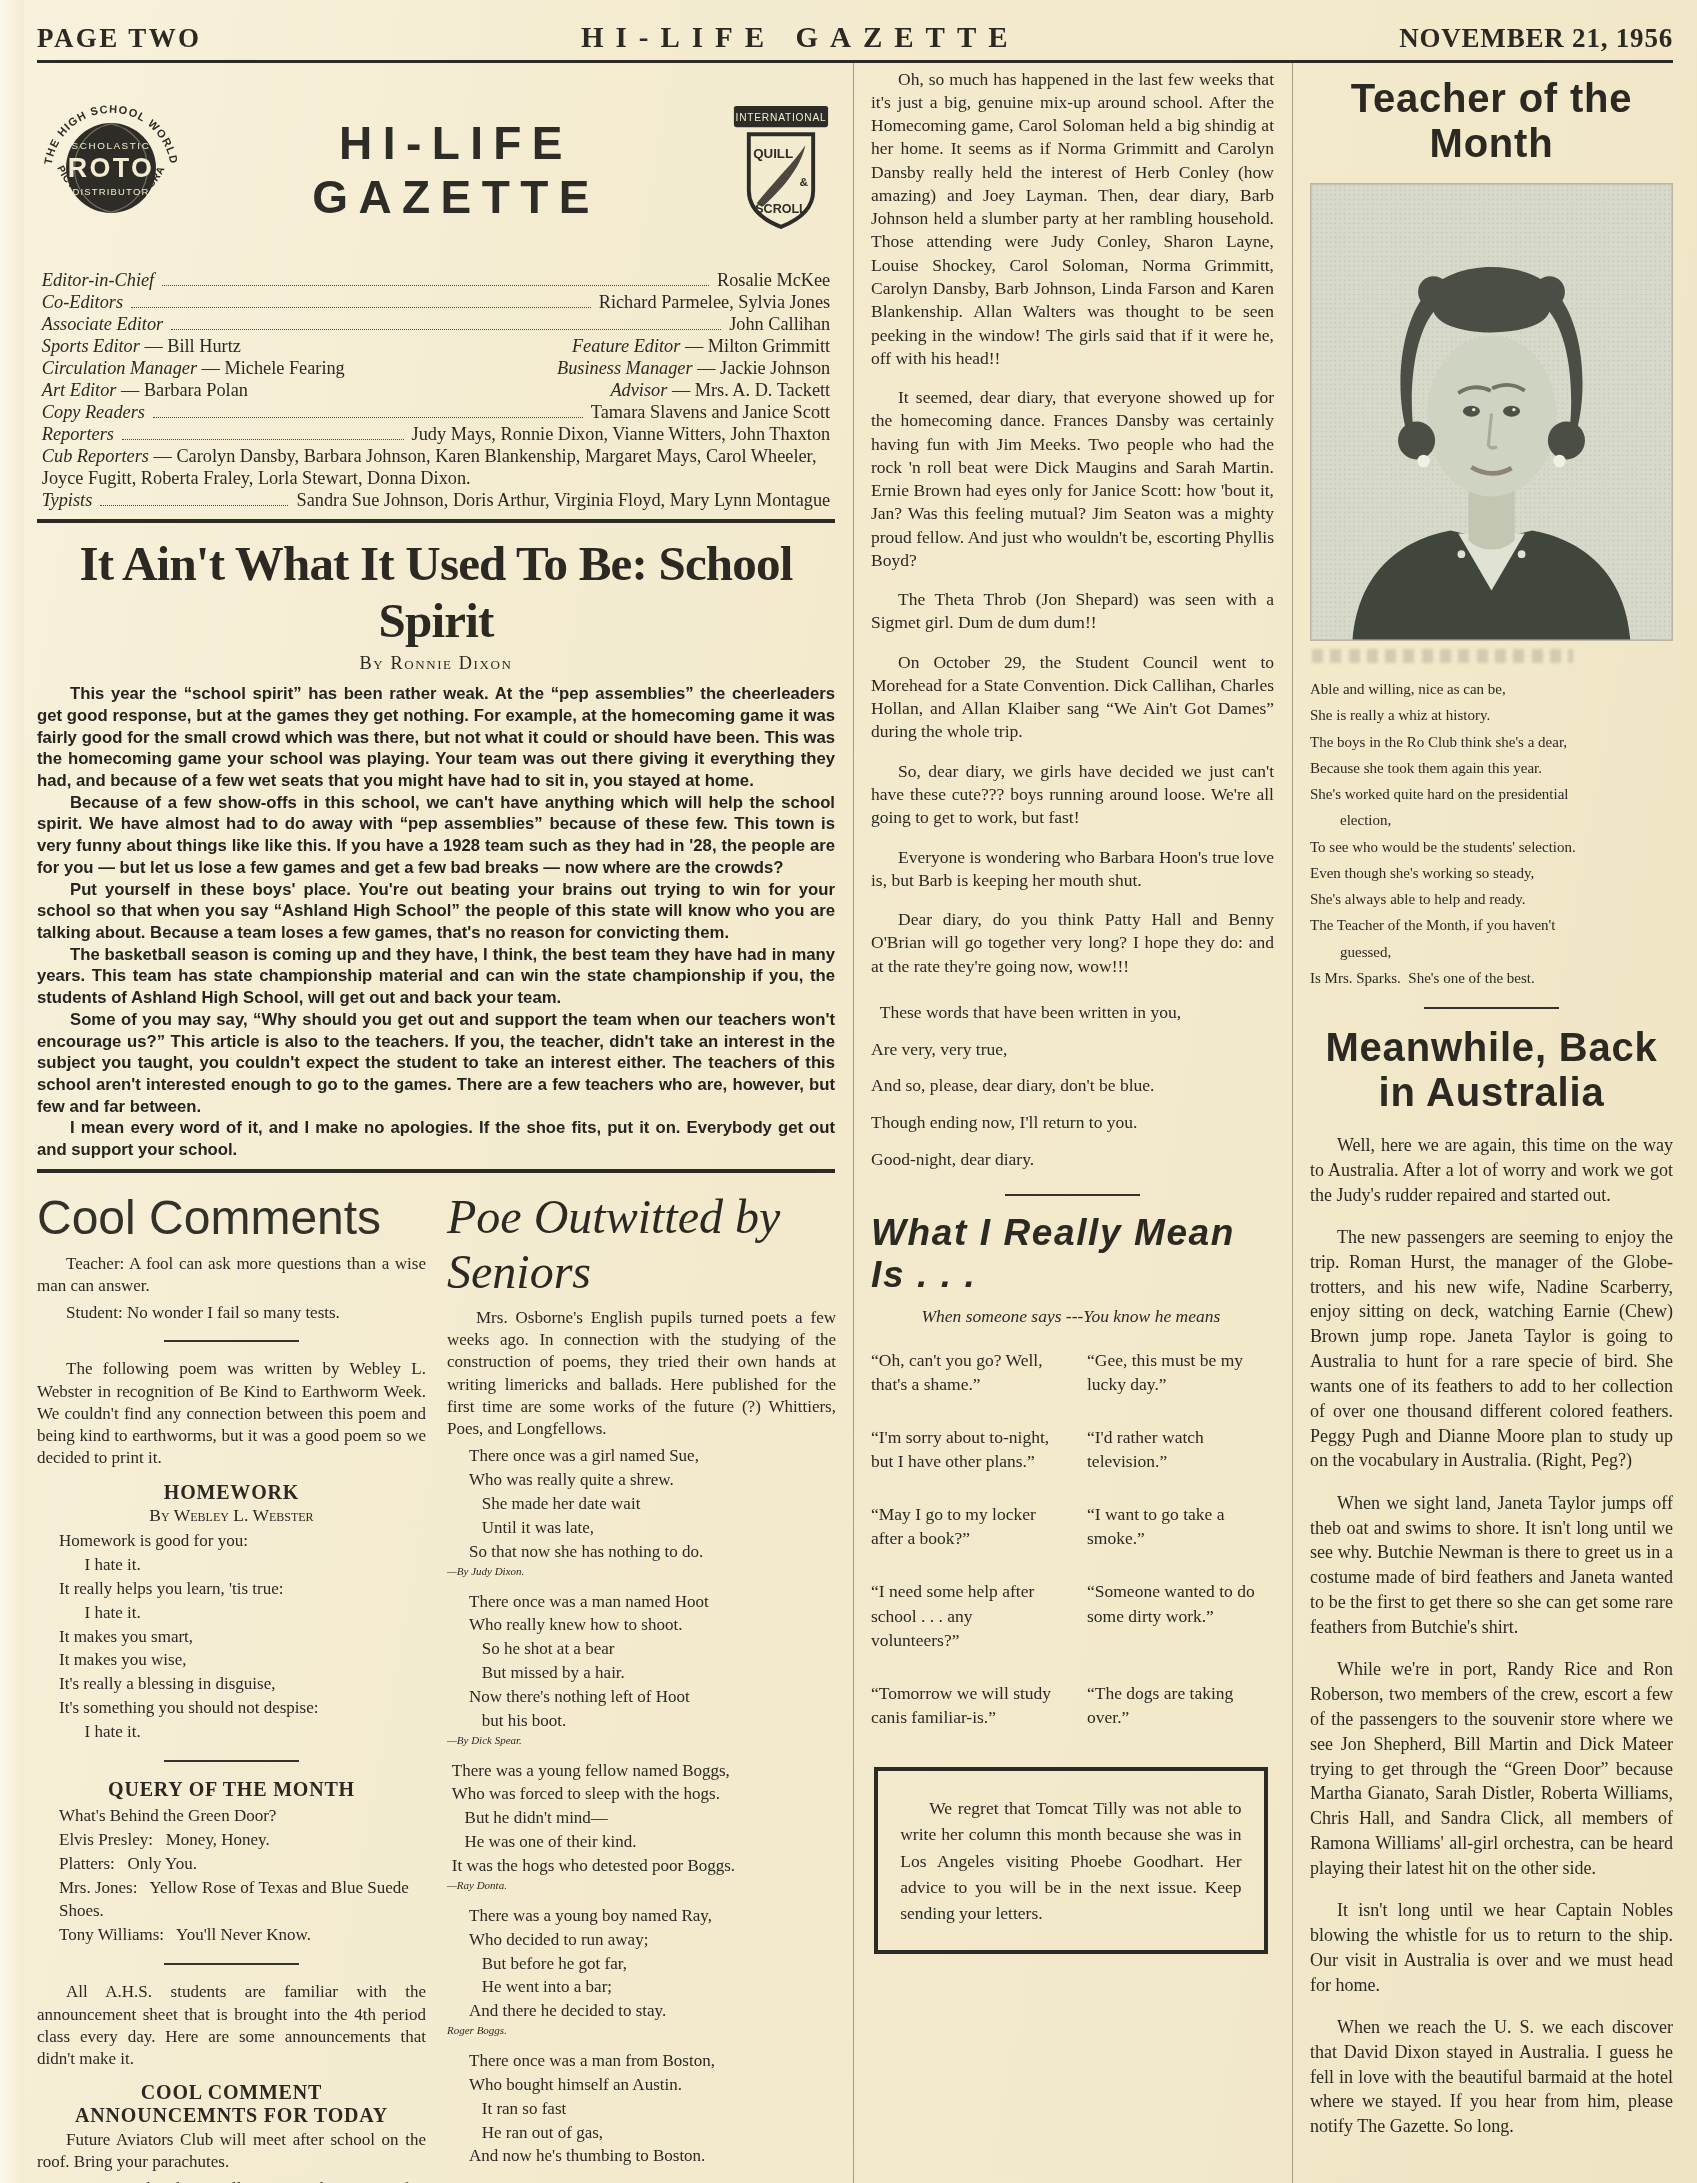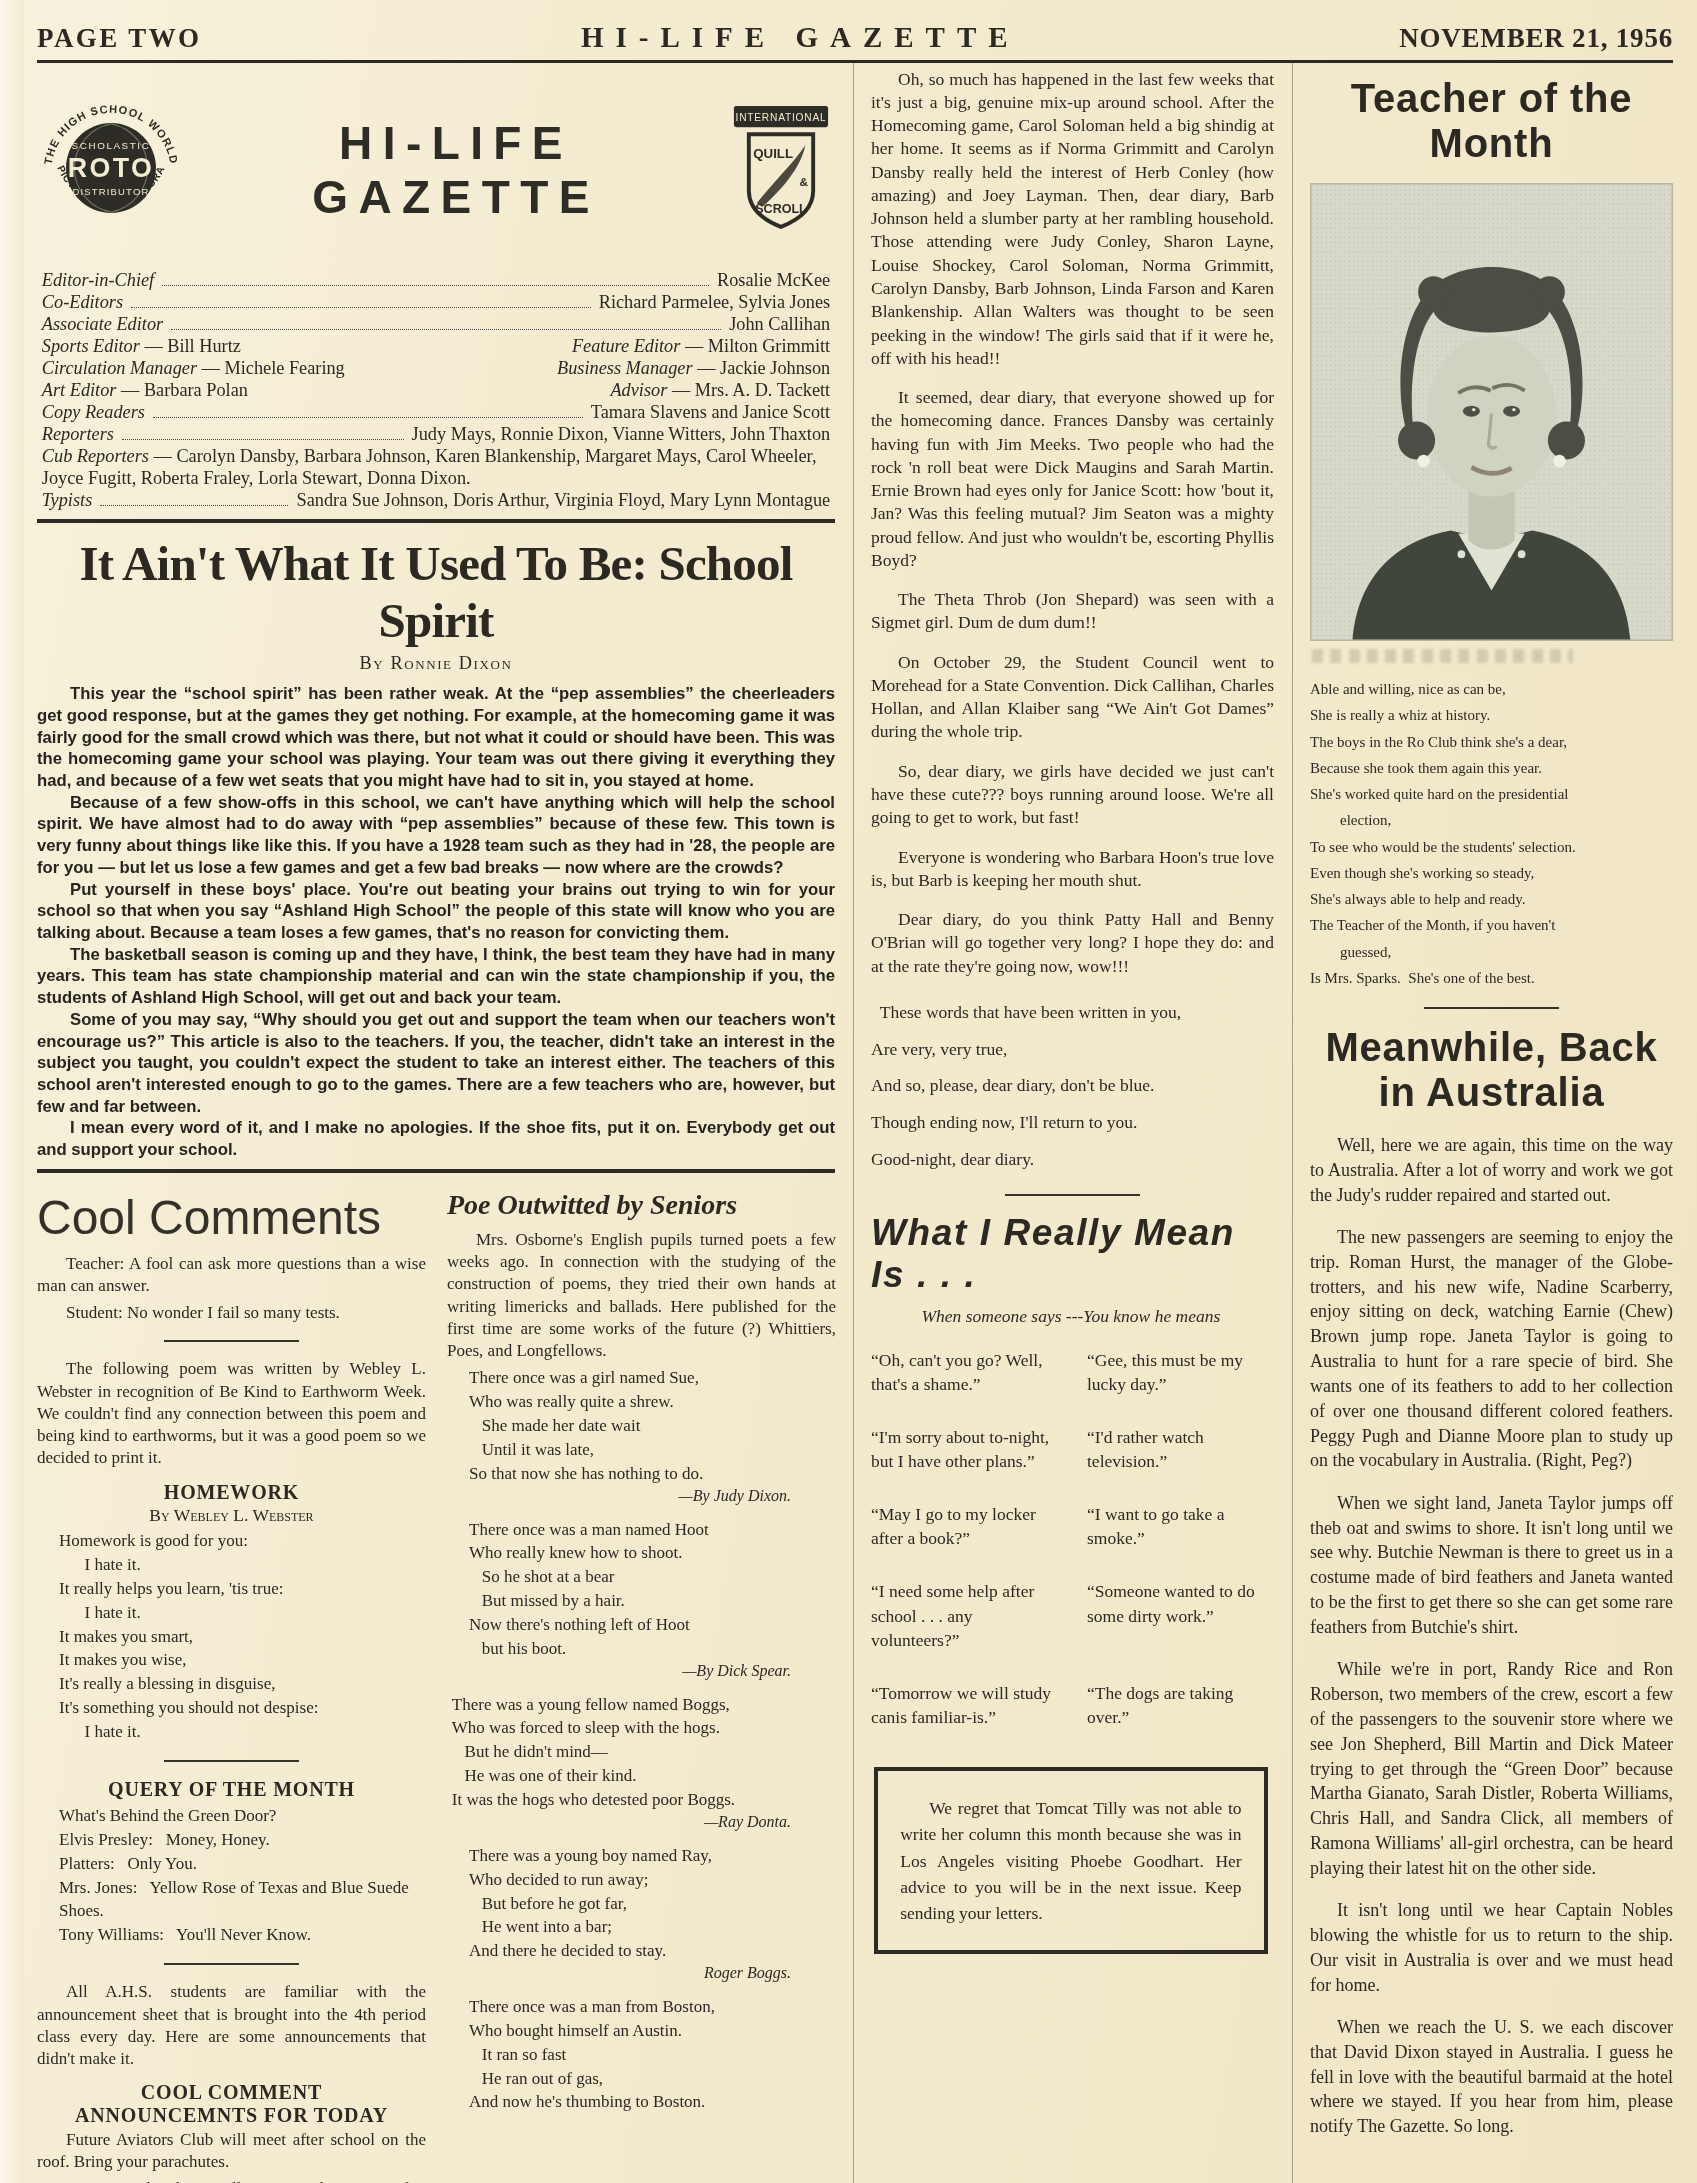--- a/index.html
+++ b/index.html
@@ -44,27 +44,27 @@
   .byline{text-align:center;font-variant:small-caps;font-size:18.3px;letter-spacing:1.6px;margin:0 0 9.6px;}
   .spirit p{font-family:"Liberation Sans", sans-serif;font-weight:700;font-size:16.7px;line-height:1.3;
             text-align:justify;text-indent:33px;margin:0;color:#25241f;}
 
   .two-col{display:flex;gap:21px;margin-top:6.4px;}
   .subcol{width:389px;flex:0 0 auto;}
 
   
   .bt{font-size:17px;line-height:1.31;text-align:justify;text-indent:29px;margin:0 0 4px;}
   .poem{white-space:pre-wrap;font-size:17px;line-height:1.4;margin:3.2px 0 0 22px;}
-  .attr{text-align:right;font-style:italic;font-size:16px;margin:1.6px 45px 12.7px 0;}
+  .attr{font-style:italic;font-size:11px;margin:1.6px 45px 12.7px 0;}
   .h3caps{text-align:center;font-size:20px;font-weight:700;letter-spacing:0.8px;margin:11px 16px 1.6px;}
   .byline2{text-align:center;font-variant:small-caps;font-size:17.5px;margin:0 0 3.2px;}
   .divider{width:135px;height:2.4px;background:#34322b;margin:16px auto;}
 
   .cool h2{font-family:"Liberation Sans", sans-serif;font-weight:400;font-size:48px;margin:11px 0 8px;color:#33312a;}
-  .poe h2{font-style:italic;font-weight:700;font-size:28px;margin:9.6px 0 8px;}
+  .poe h2{font-style:italic;font-weight:400;font-size:48px;margin:9.6px 0 8px;}
 
   
   .diary h2{font-family:"Liberation Sans", sans-serif;font-weight:600;font-size:57px;letter-spacing:1.6px;margin:11px 0 21px;}
   .diary p{font-size:17.5px;line-height:1.33;text-align:justify;text-indent:27px;margin:0 0 16px;}
   .diary-close{white-space:pre-wrap;font-size:17.5px;line-height:2.1;margin-top:1.6px;}
 
   .wim h2{font-style:italic;font-weight:700;font-size:37px;margin:16px 0 9.6px;}
   .wim-sub{display:flex;justify-content:center;font-style:italic;font-size:17.5px;margin:0 3.2px 21px 0;}
   .wim-grid{display:grid;grid-template-columns:1fr 1fr;column-gap:29px;row-gap:29px;
             font-size:17.5px;line-height:1.38;}

